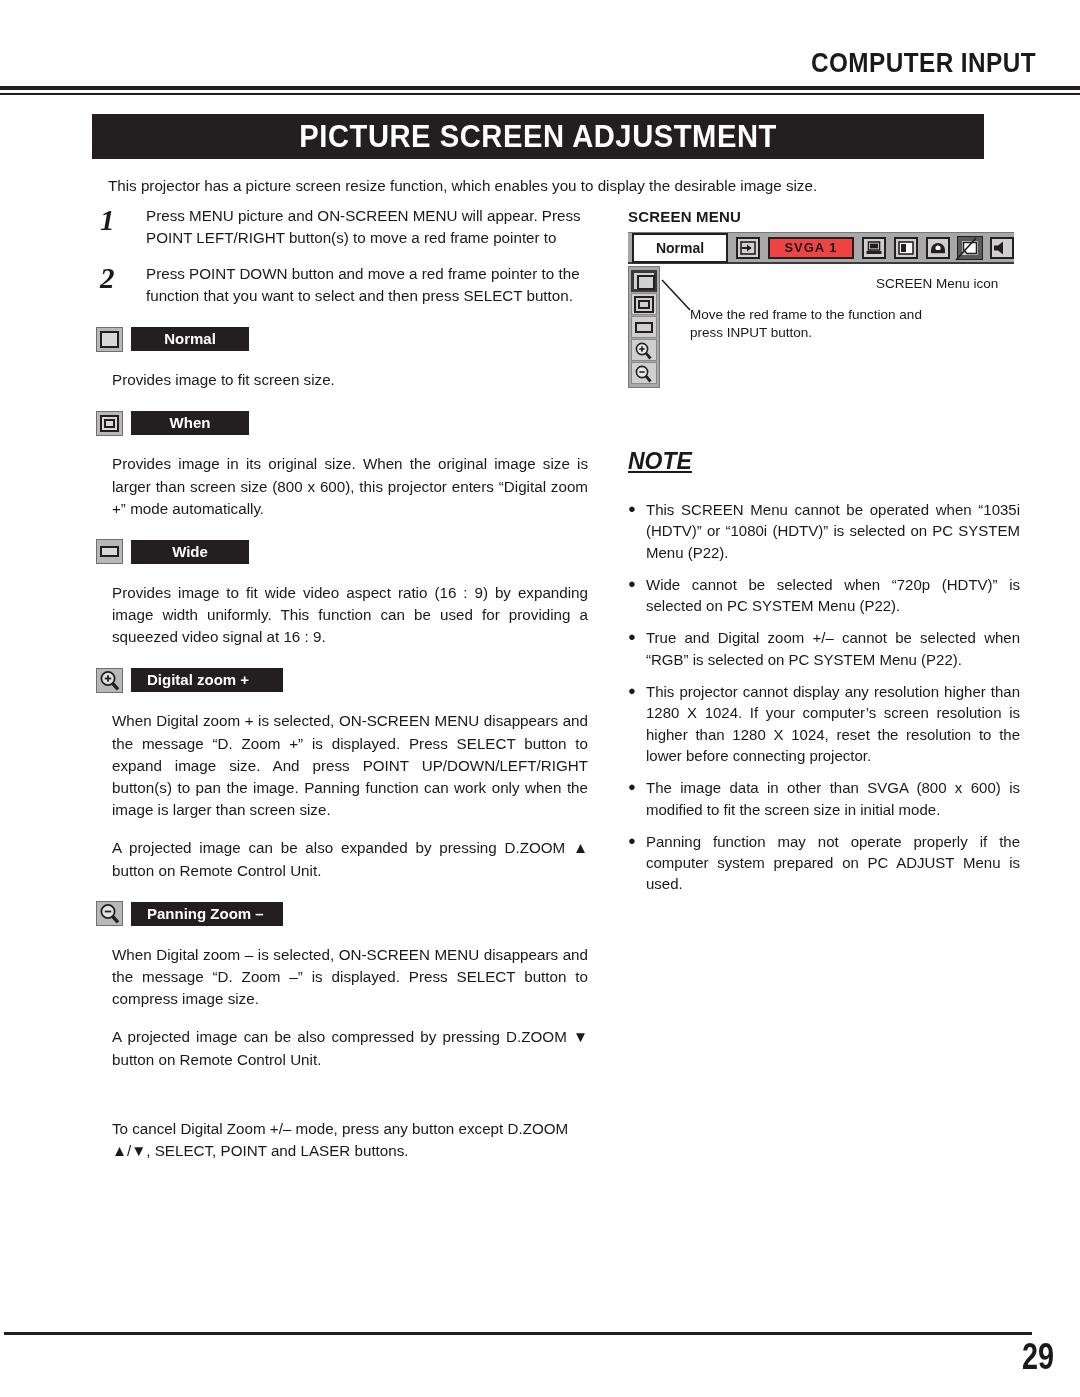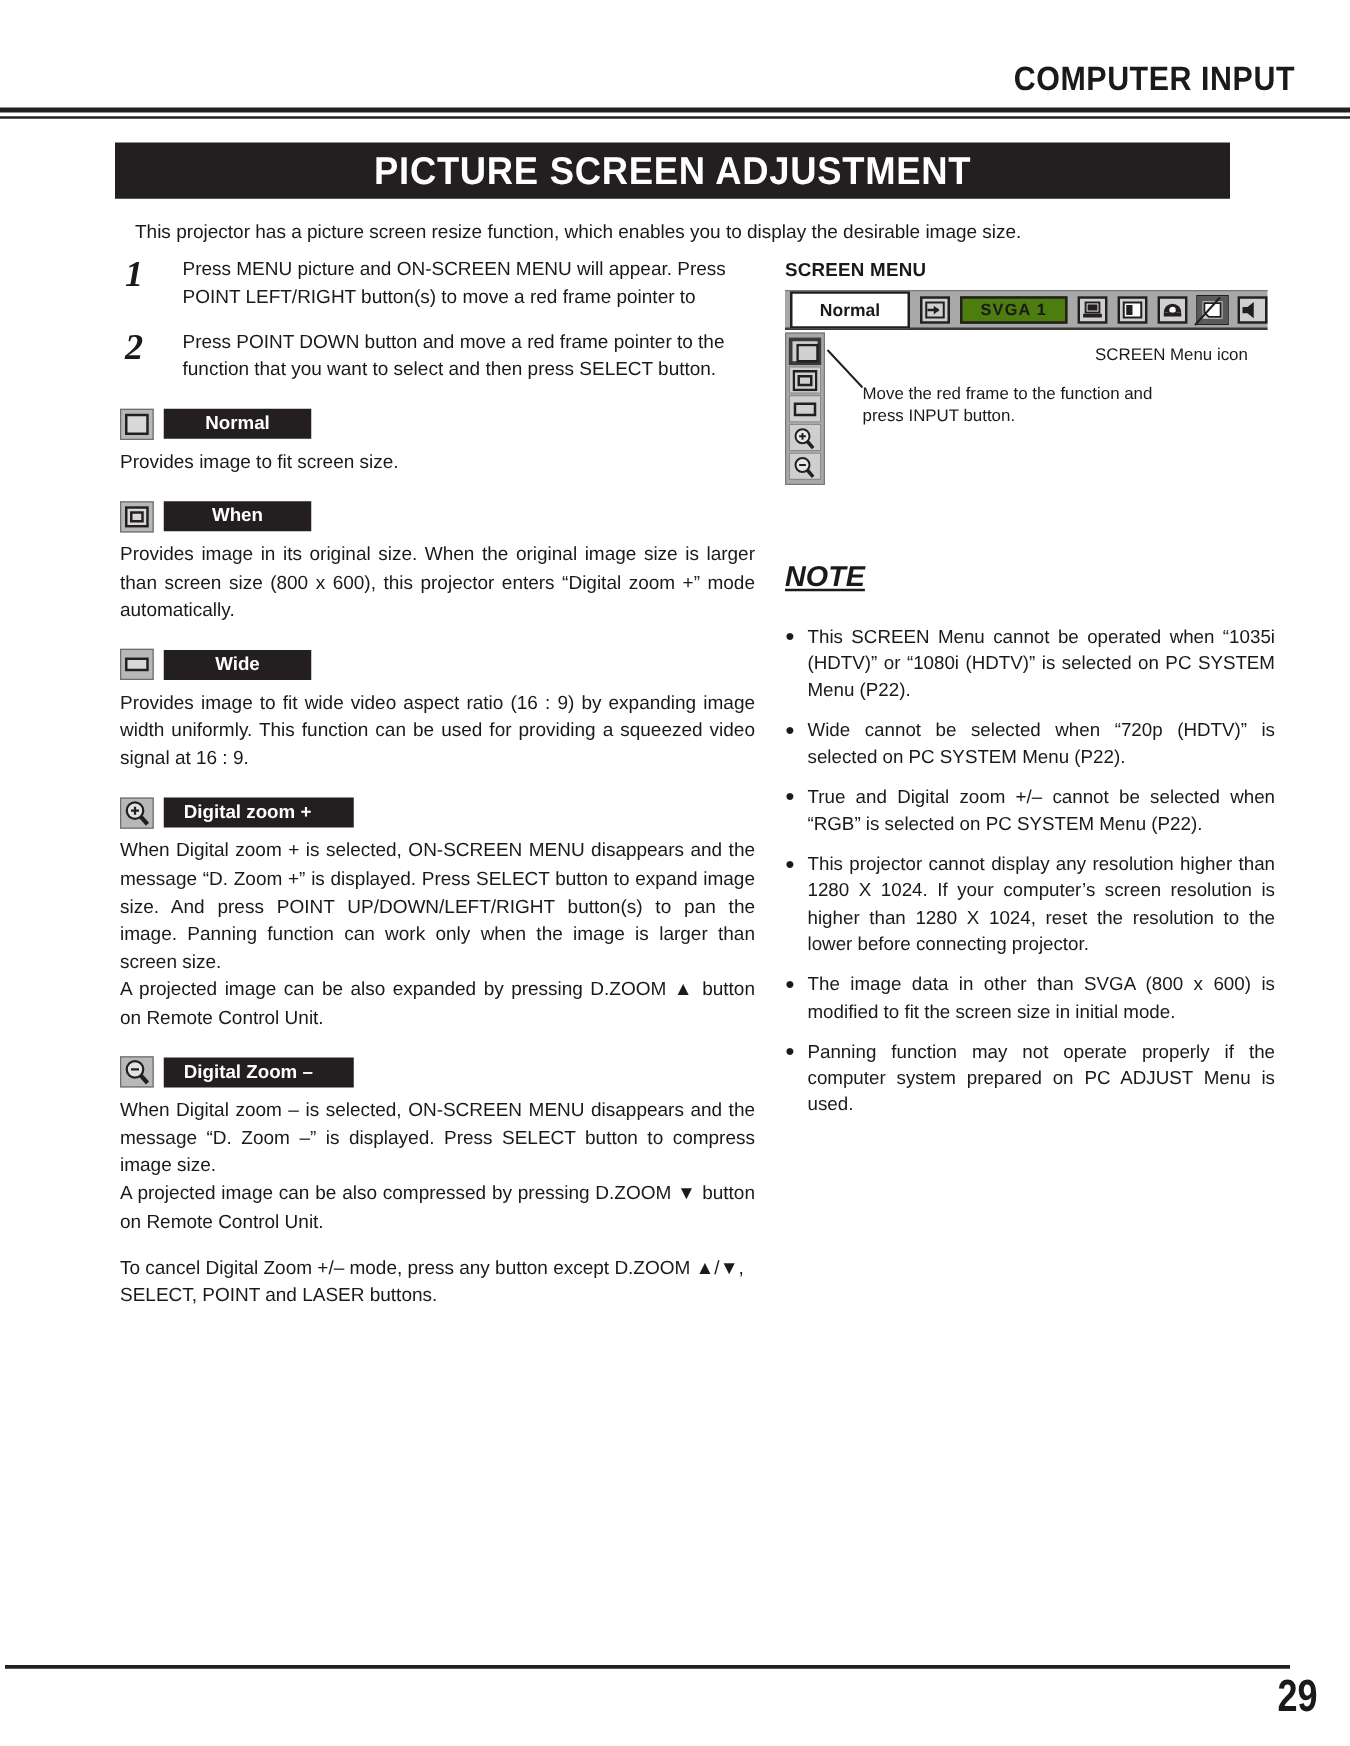--- a/index.html
+++ b/index.html
@@ -137,21 +137,21 @@
     box-sizing: border-box;
     white-space: nowrap;
   }
   .func-label.wide-pad { min-width: 152px; text-align: left; padding-left: 16px;}
   .func-text {
     font-size: 15.2px;
     line-height: 1.46;
     text-align: justify;
     width: 508px;
   }
-  .func-text p { margin: 0; }
+  .func-text p { margin: 16px; }
   .func-text p + p { margin-top: 0px; }
   .func-text .noj { text-align: left; }
   .spacer-para { height: 15px; }
 
   
   .icon-box {
     width: 27px;
     height: 25px;
     flex: 0 0 27px;
     background: #b8b8b8;
@@ -224,21 +224,21 @@
     background: #cfcfcf;
     border: 2px solid #231f20;
     box-sizing: border-box;
     position: relative;
     flex: 0 0 24px;
   }
   .osd-text-field {
     width: 86px;
     height: 22px;
     margin-left: 8px;
-    background: #4d7c0f;
+    background: #ef4444;
     border: 2px solid #231f20;
     box-sizing: border-box;
     display: flex;
     align-items: center;
     justify-content: center;
     font-size: 13px;
     font-weight: bold;
     letter-spacing: 1px;
     flex: 0 0 86px;
   }
@@ -414,21 +414,21 @@
 
   <div class="func-block">
     <div class="func-head">
       <div class="icon-box icon-mag">
         <svg width="25" height="23" viewBox="0 0 25 23">
           <circle cx="11" cy="9.5" r="6.6" fill="#e2e2e2" stroke="#231f20" stroke-width="1.8"></circle>
           <line x1="7.8" y1="9.5" x2="14.2" y2="9.5" stroke="#231f20" stroke-width="1.8"></line>
           <line x1="15.6" y1="14.3" x2="21" y2="20.4" stroke="#231f20" stroke-width="3.4"></line>
         </svg>
       </div>
-      <div class="func-label wide-pad">Digital Zoom –</div>
+      <div class="func-label wide-pad">Panning Zoom –</div>
     </div>
     <div class="func-text">
       <p>When Digital zoom – is selected, ON-SCREEN MENU disappears and the message “D. Zoom –” is displayed.  Press SELECT button to compress image size.</p>
       <p>A projected image can be also compressed by pressing D.ZOOM ▼ button on Remote Control Unit.</p>
       <div class="spacer-para"></div>
       <p class="noj">To cancel Digital Zoom +/– mode, press any button except D.ZOOM ▲/▼, SELECT, POINT and LASER buttons.</p>
     </div>
   </div>
 
 </div>

